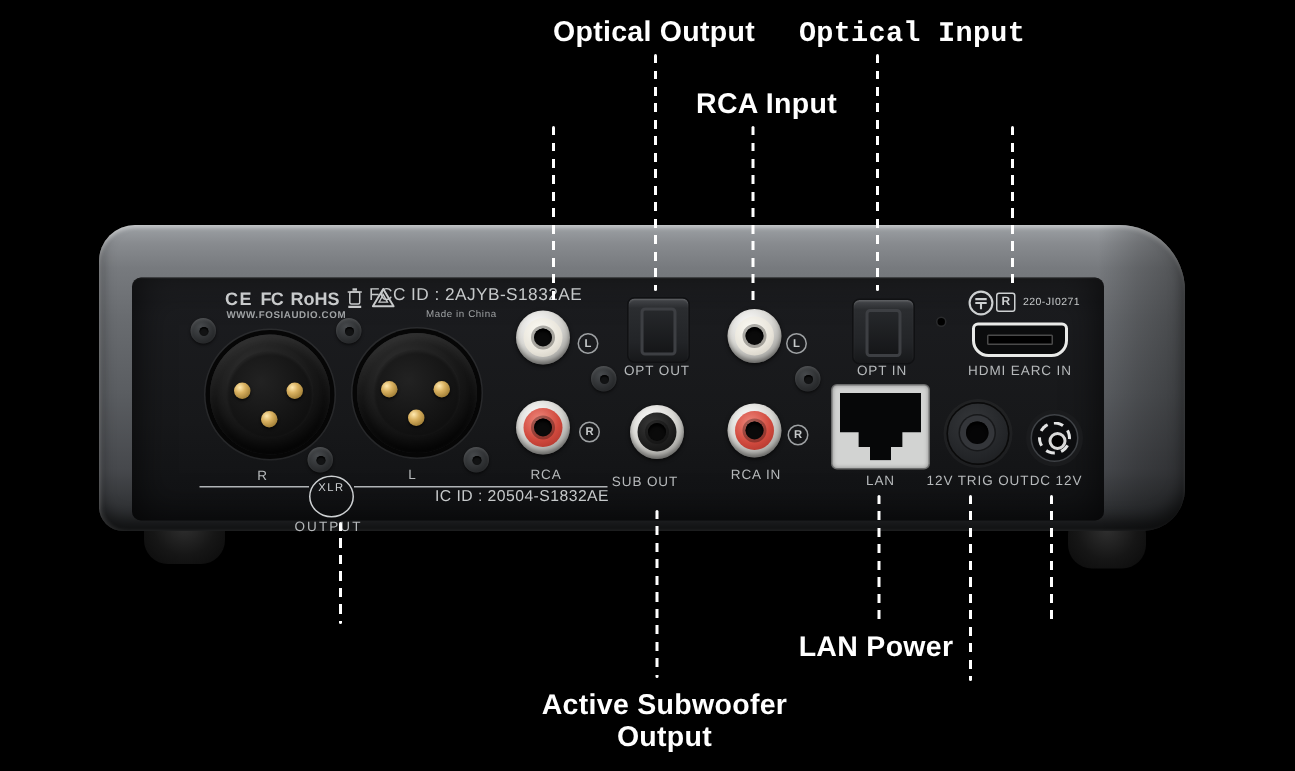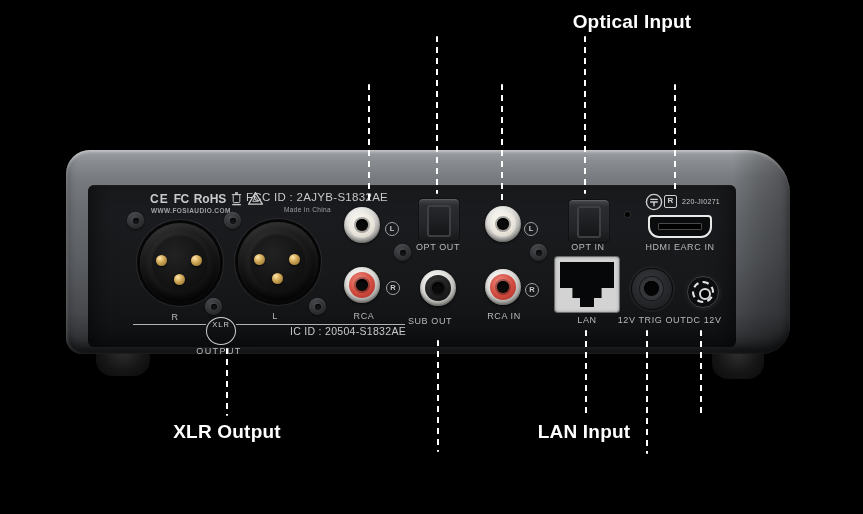--- a/index.html
+++ b/index.html
@@ -282,18 +282,20 @@
   <div class="leader" style="left:368px; top:84px; height:118px;"></div>
   <div class="leader" style="left:501px; top:84px; height:118px;"></div>
   <div class="leader" style="left:674px; top:84px; height:106px;"></div>
 
   <div class="leader" style="left:226px; top:348px; height:68px;"></div>
   <div class="leader" style="left:437px; top:340px; height:112px;"></div>
   <div class="leader" style="left:585px; top:330px; height:86px;"></div>
   <div class="leader" style="left:646px; top:330px; height:124px;"></div>
   <div class="leader" style="left:700px; top:330px; height:86px;"></div>
 
-  <div class="callout" style="left:632px; top:11px;">Optical Input</div>
-
-  <div class="callout" style="left:227px; top:421px;">XLR Output</div>
-  <div class="callout" style="left:584px; top:421px;">LAN Input</div>
+  <div class="callout" style="left:436px; top:11px;">Optical Output</div>
+  <div class="callout" style="left:608px; top:11px;font-family:Liberation Mono, monospace;">Optical Input</div>
+  <div class="callout" style="left:511px; top:59px;">RCA Input</div>
+
+  <div class="callout" style="left:584px; top:421px;">LAN Power</div>
+  <div class="callout wrap" style="left:443px; top:460px;">Active Subwoofer Output</div>
 
 </div>
 
 </body></html>

